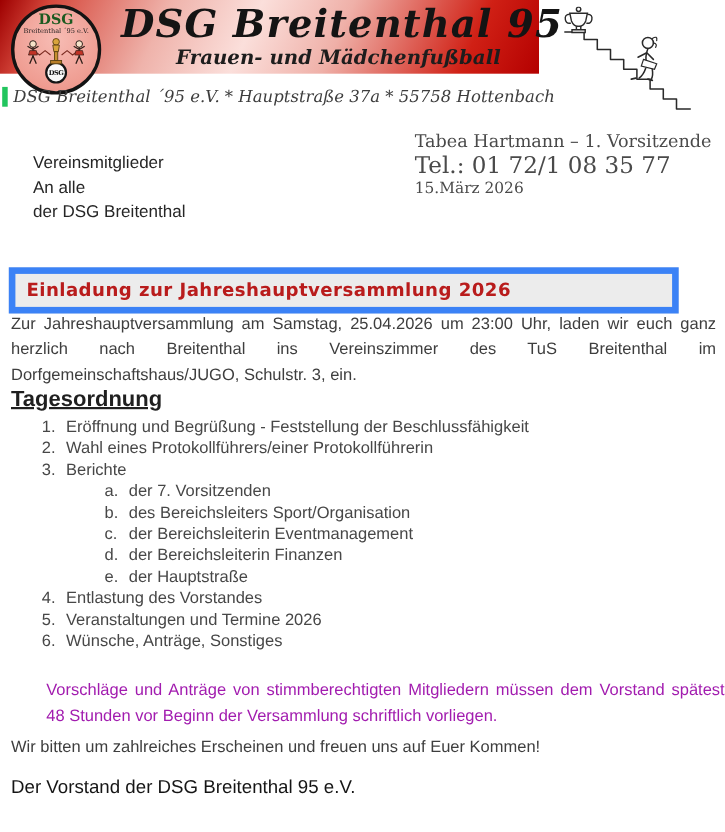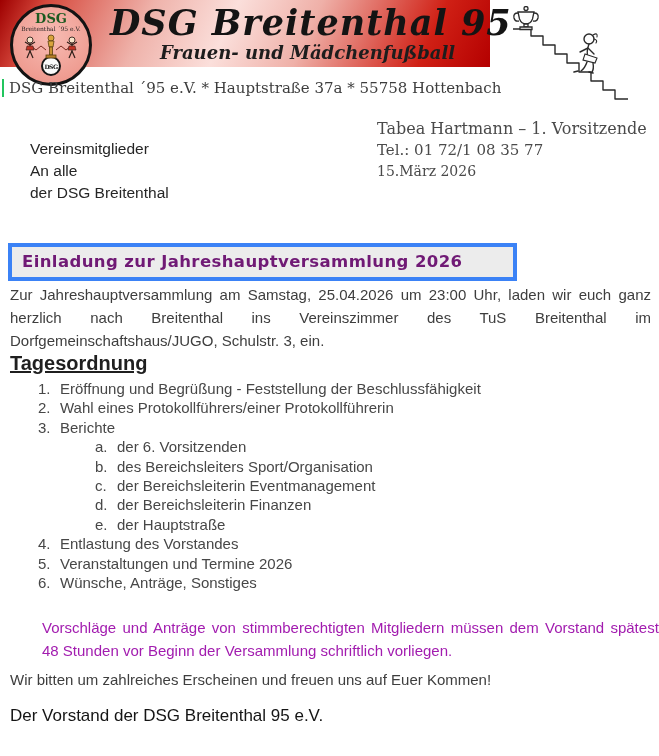--- a/index.html
+++ b/index.html
@@ -25,35 +25,35 @@
   .logo-sub{font-family:"DejaVu Serif",serif;font-size:6px;line-height:7px;color:#241f1f;}
   .logo svg{display:block;margin:0 auto;}
   .logo-emblem{width:20px;height:20px;border-radius:50%;border:2px solid #151515;background:#fafafa;
                box-sizing:border-box;margin:-14px auto 0;display:flex;align-items:center;justify-content:center;
                font-family:"DejaVu Serif",serif;font-weight:bold;font-size:6px;letter-spacing:-0.5px;color:#111;}
 
   
   .drawing{position:absolute;left:505px;top:6px;width:125px;height:95px;}
 
   
-  .address-line{position:absolute;left:2px;top:79px;border-left:2px solid #22c55e;padding-left:5px;
-                font-family:"DejaVu Serif",serif;font-size:15px;color:#3d3d3d;white-space:nowrap;}
+  .address-line{position:absolute;left:2px;top:79px;border-left:5px solid #22c55e;padding-left:5px;
+                font-family:"DejaVu Serif",serif;font-style:italic;font-size:15px;color:#3d3d3d;white-space:nowrap;}
 
   
   .recipient{position:absolute;left:30px;top:138px;font-size:15.5px;line-height:22px;color:#262626;}
   .contact{position:absolute;left:377px;top:118px;font-family:"DejaVu Serif",serif;color:#4a4a4a;}
   .contact .c-name{font-size:16px;line-height:22px;}
-  .contact .c-phone{font-size:15px;line-height:21px;}
+  .contact .c-phone{font-size:21px;line-height:21px;}
   .contact .c-date{font-size:14px;line-height:20px;}
 
   
-  .title-box{position:absolute;left:8px;top:243px;width:509px;box-sizing:border-box;
-             border:4px solid #3b82f6;background:#ececec;padding:5px 10px 6px;
+  .title-box{position:absolute;left:8px;top:243px;width:609px;box-sizing:border-box;
+             border:6px solid #3b82f6;background:#ececec;padding:5px 10px 6px;
              font-family:"DejaVu Sans",sans-serif;font-weight:bold;font-size:16.5px;
-             letter-spacing:0.4px;color:#701a75;}
+             letter-spacing:0.4px;color:#b91c1c;}
 
   
   .intro{position:absolute;left:10px;top:283px;width:641px;font-size:15px;line-height:23px;
          text-align:justify;color:#3e3e3e;}
   .agenda-heading{position:absolute;left:10px;top:352px;font-size:20px;font-weight:bold;
                   text-decoration:underline;color:#1f1f1f;}
   .agenda{position:absolute;left:10px;top:380px;width:620px;font-size:15px;color:#474747;}
   .agenda .row{display:flex;height:19.4px;align-items:baseline;}
   .agenda .num{width:22px;margin-left:28px;flex:none;}
   .agenda .txt{flex:1;}
@@ -147,21 +147,21 @@
     <div class="row">
         <span class="num">2.</span>
         <span class="txt">Wahl eines Protokollführers/einer Protokollführerin</span>
       </div>
     <div class="row">
         <span class="num">3.</span>
         <span class="txt">Berichte</span>
       </div>
     <div class="row sub">
         <span class="num">a.</span>
-        <span class="txt">der 6. Vorsitzenden</span>
+        <span class="txt">der 7. Vorsitzenden</span>
       </div>
     <div class="row sub">
         <span class="num">b.</span>
         <span class="txt">des Bereichsleiters Sport/Organisation</span>
       </div>
     <div class="row sub">
         <span class="num">c.</span>
         <span class="txt">der Bereichsleiterin Eventmanagement</span>
       </div>
     <div class="row sub">

